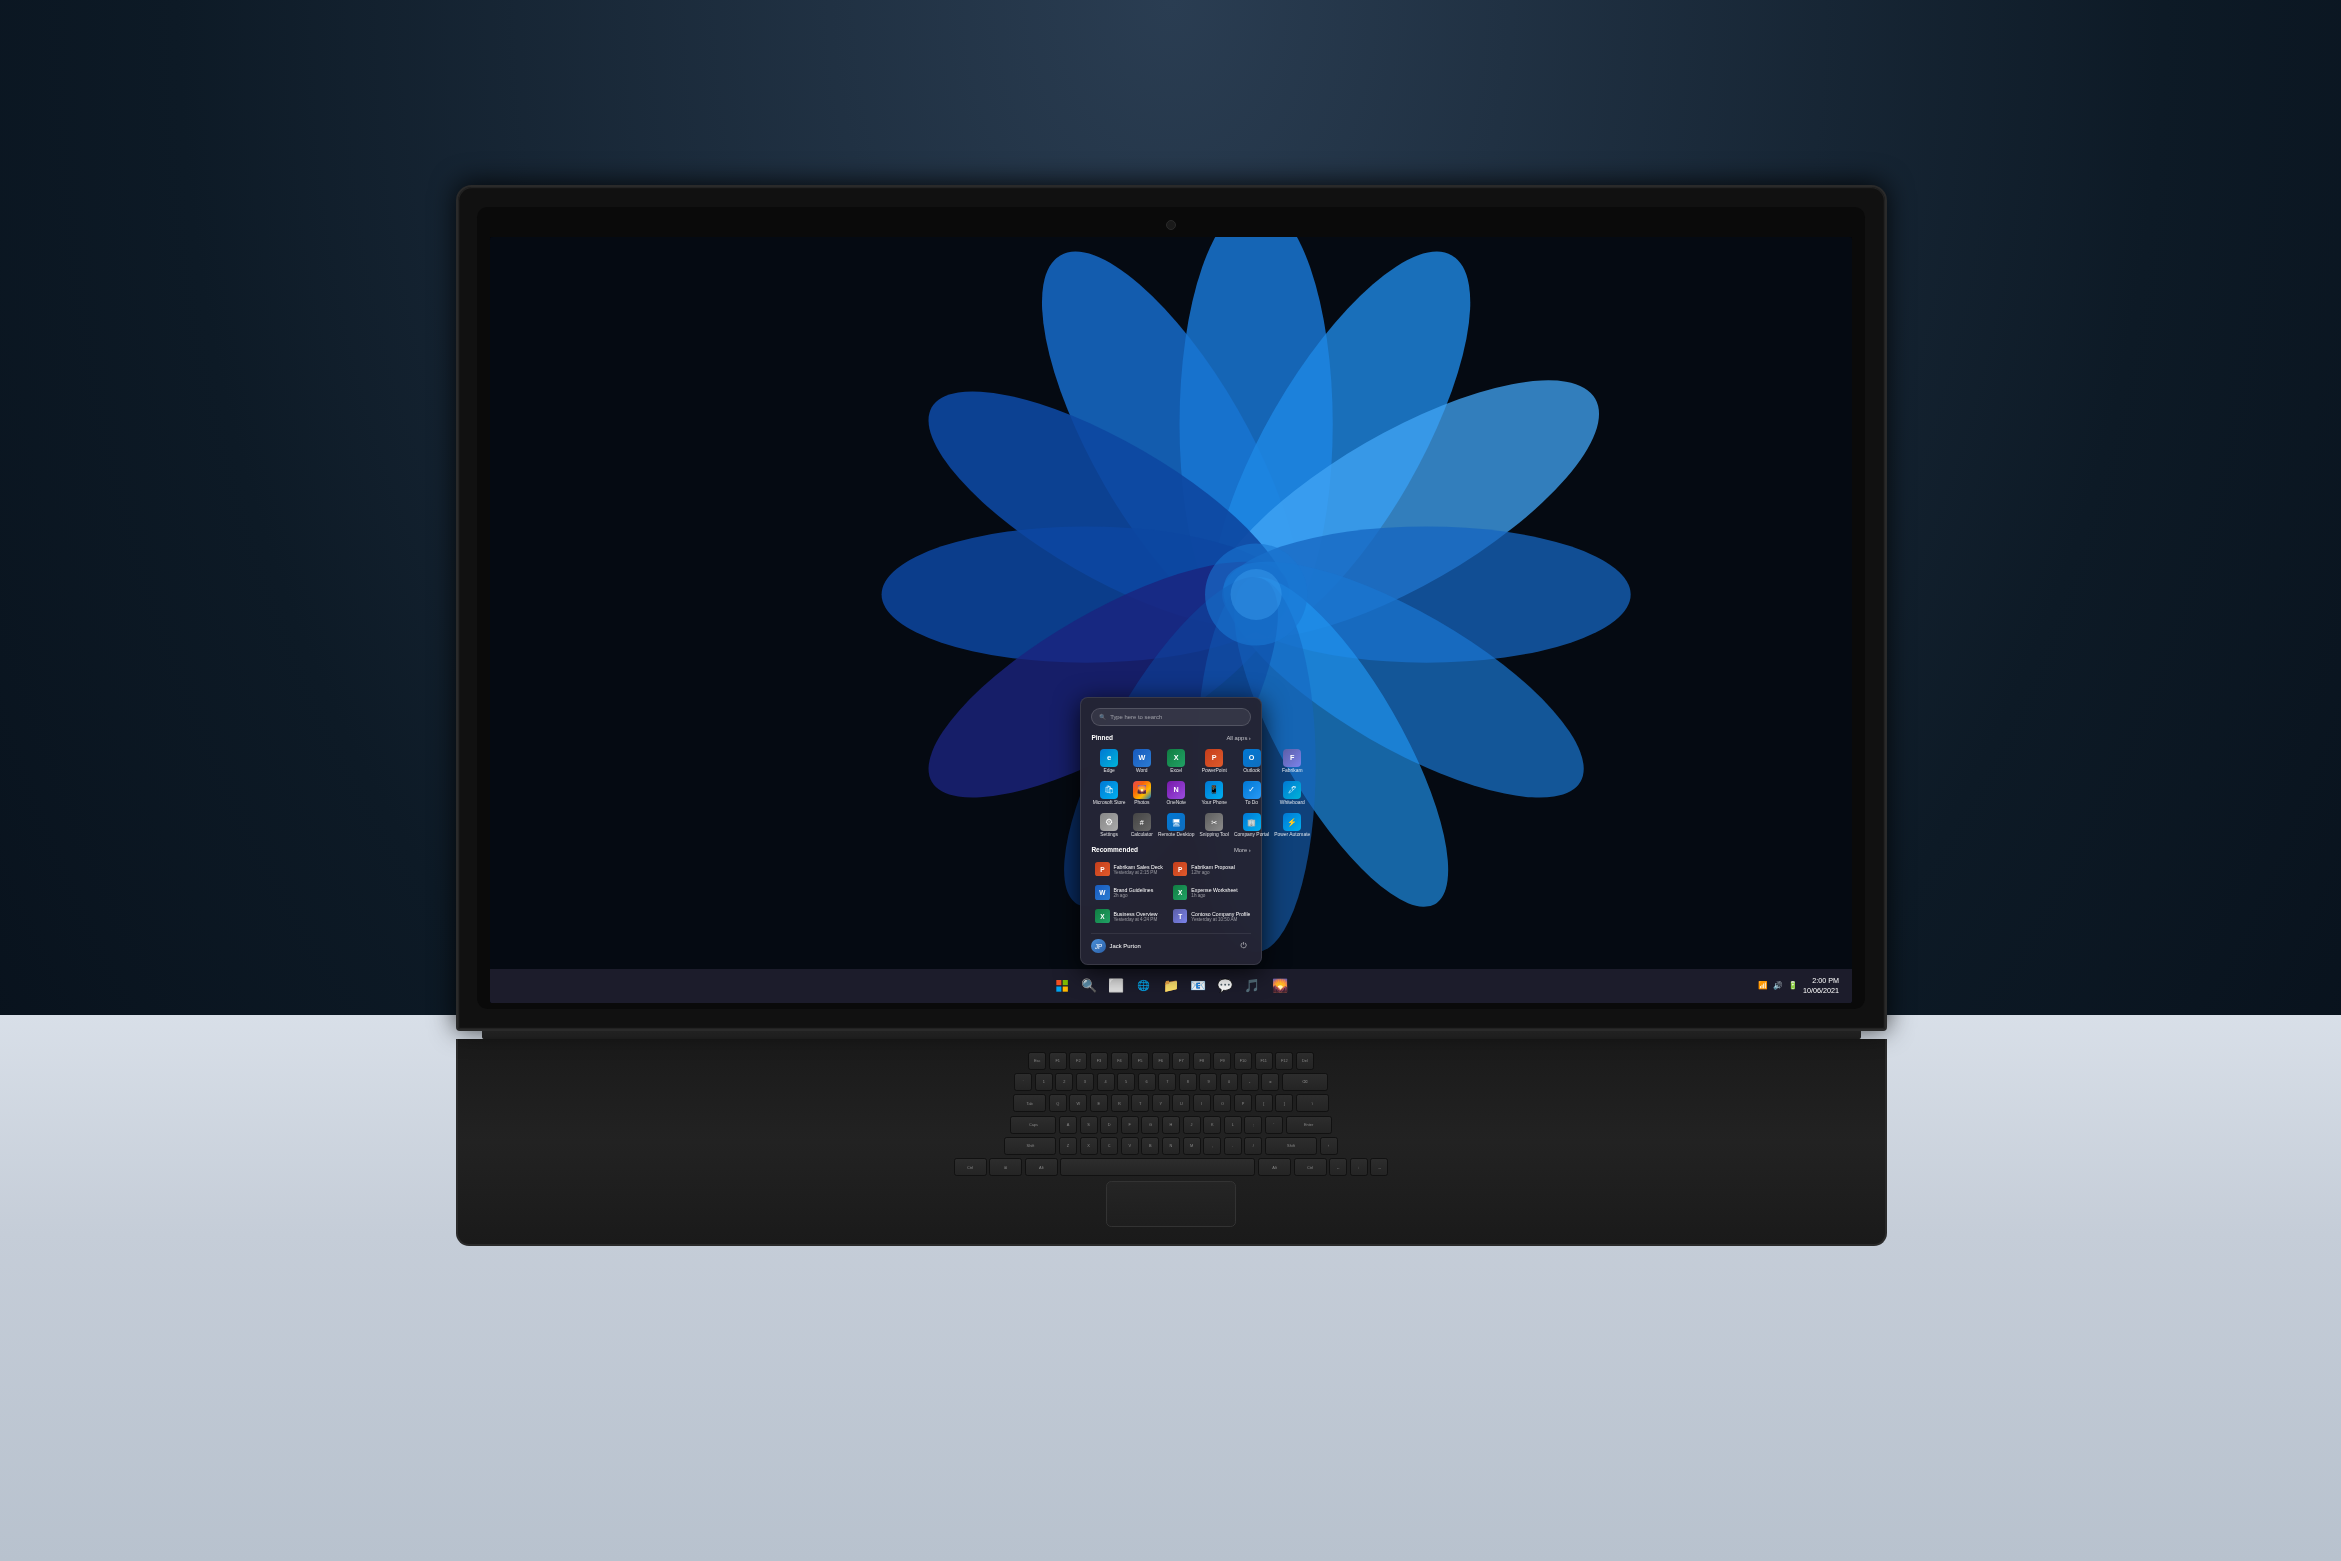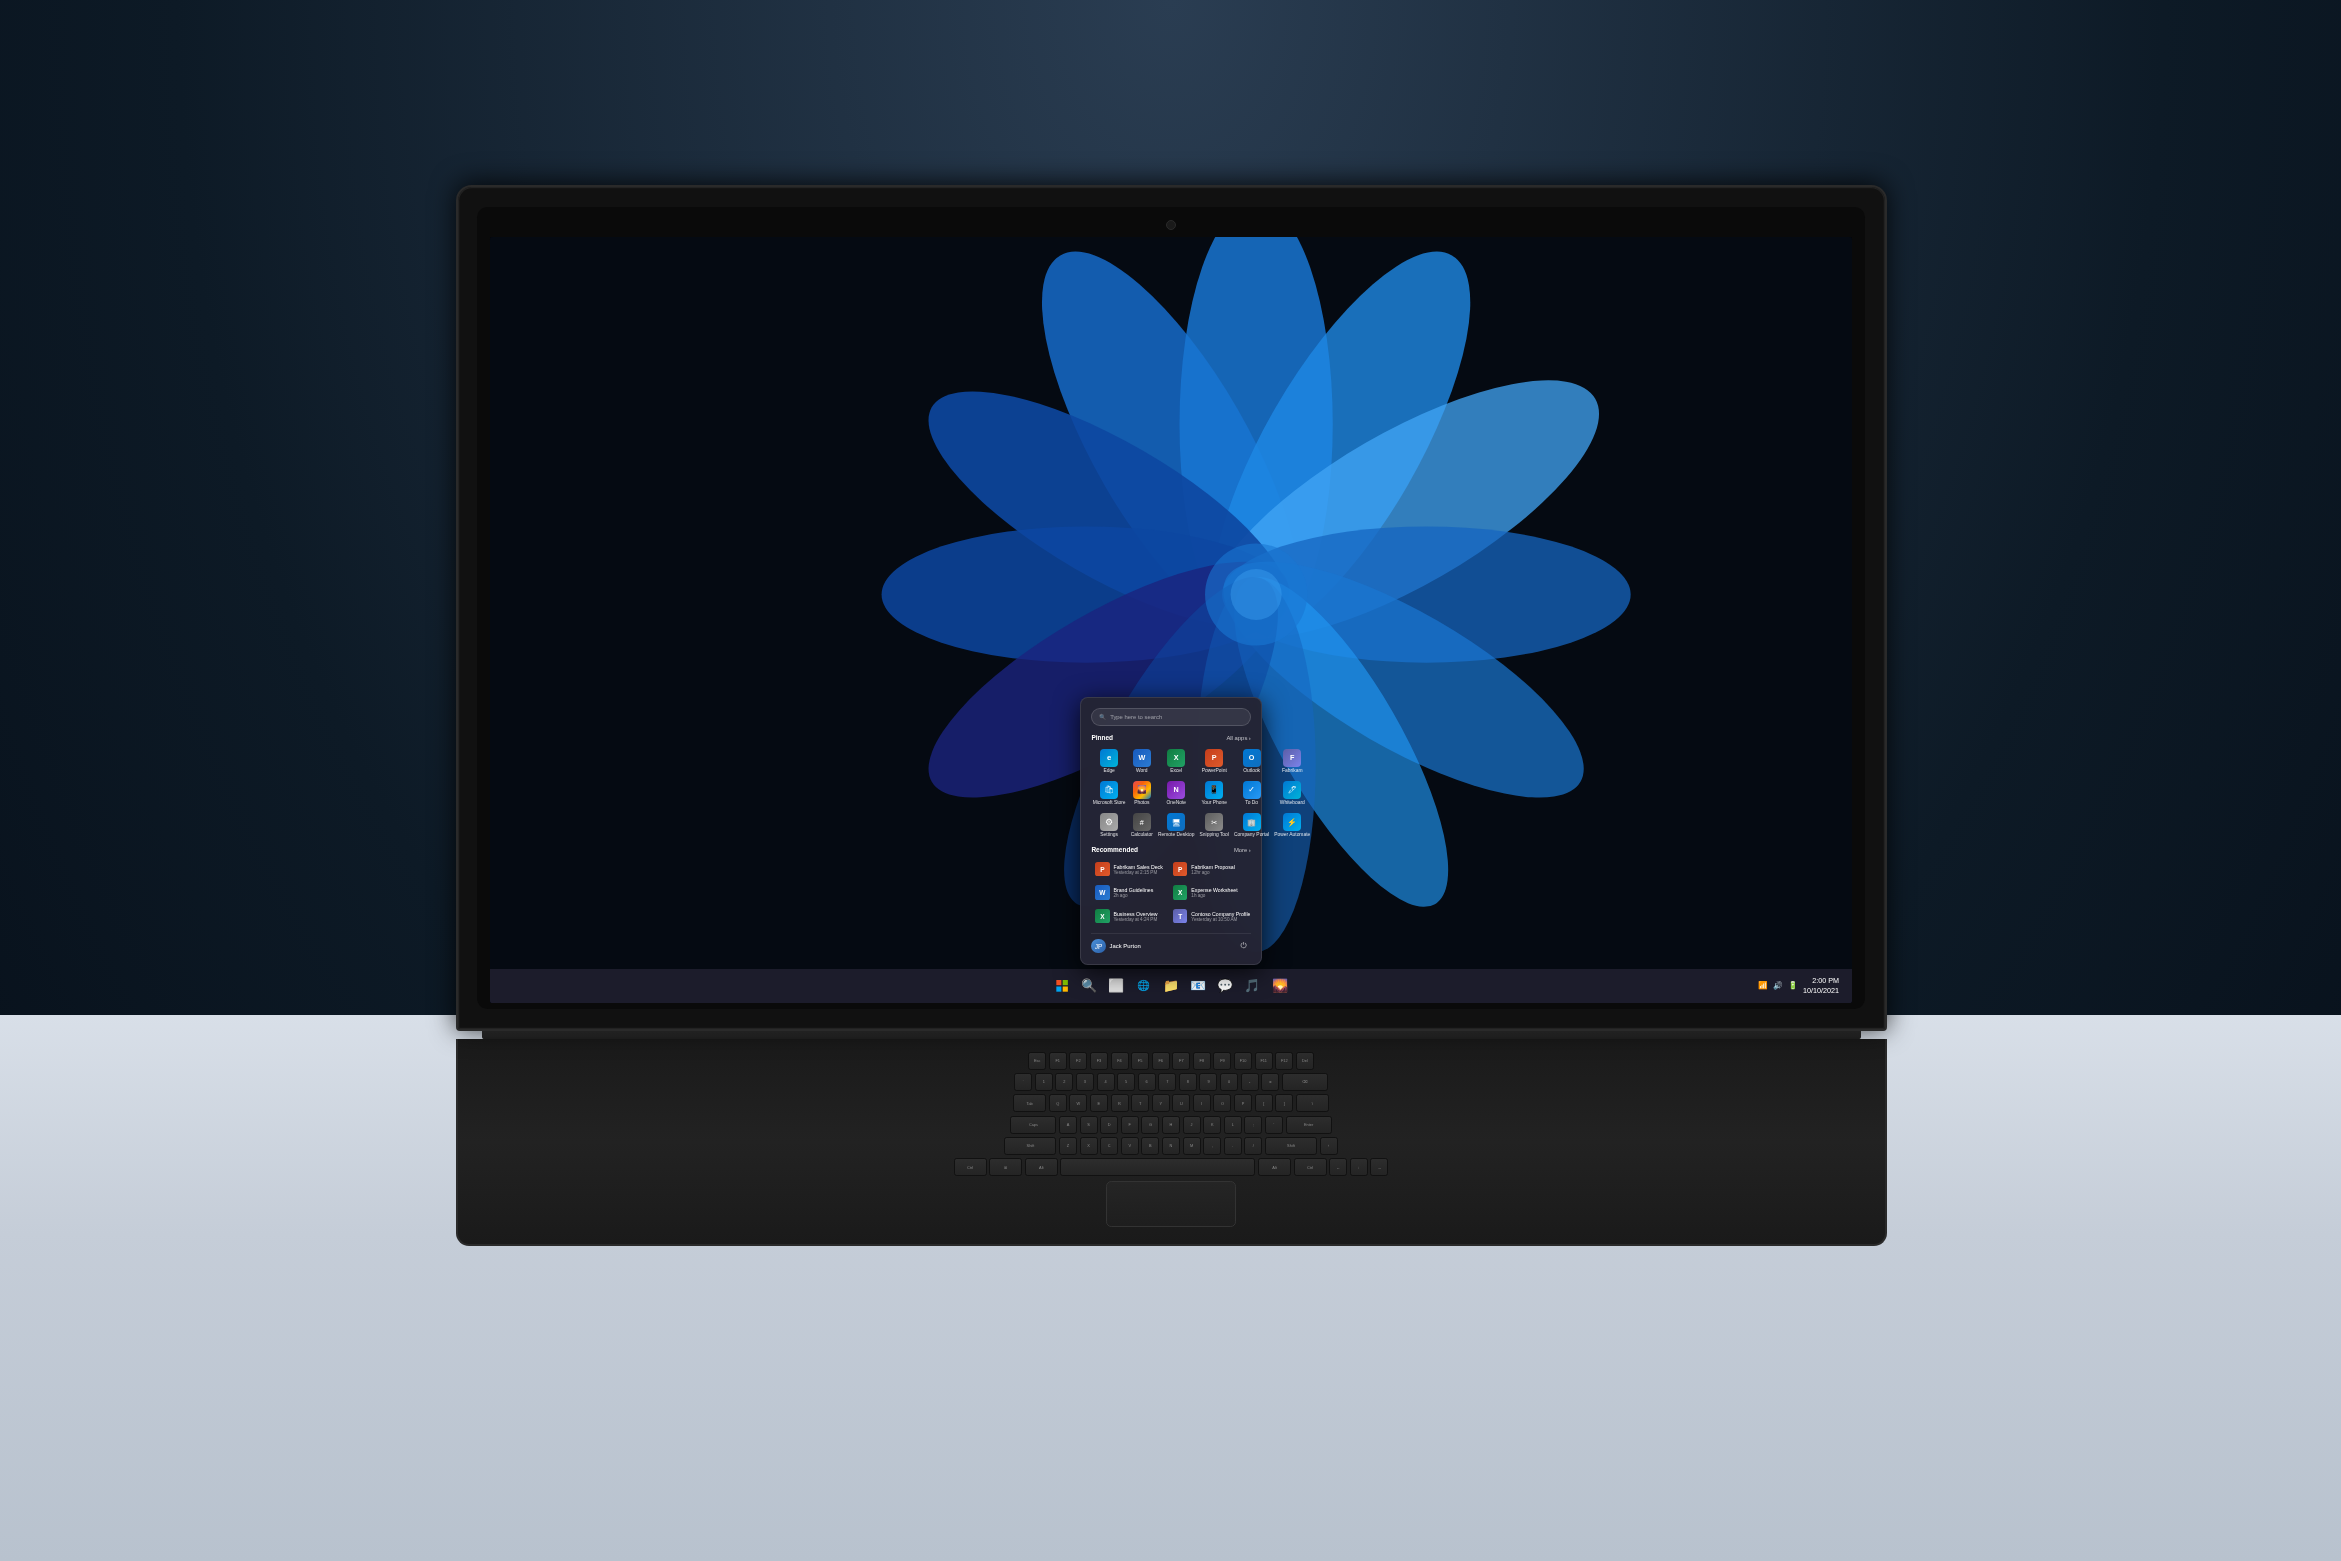--- a/index.html
+++ b/index.html
@@ -700,21 +700,21 @@
               <div class="taskbar-icon">💬</div>
               <div class="taskbar-icon">🎵</div>
               <div class="taskbar-icon">🌄</div>
             </div>
             <div class="taskbar-right">
               <span>📶</span>
               <span>🔊</span>
               <span>🔋</span>
               <div class="taskbar-time">
                 <div>2:00 PM</div>
-                <div>10/10/2021</div>
+                <div>10/06/2021</div>
               </div>
             </div>
           </div>
         </div>
       </div>
     </div>
   </div>
 
   <div class="hinge"></div>
 

